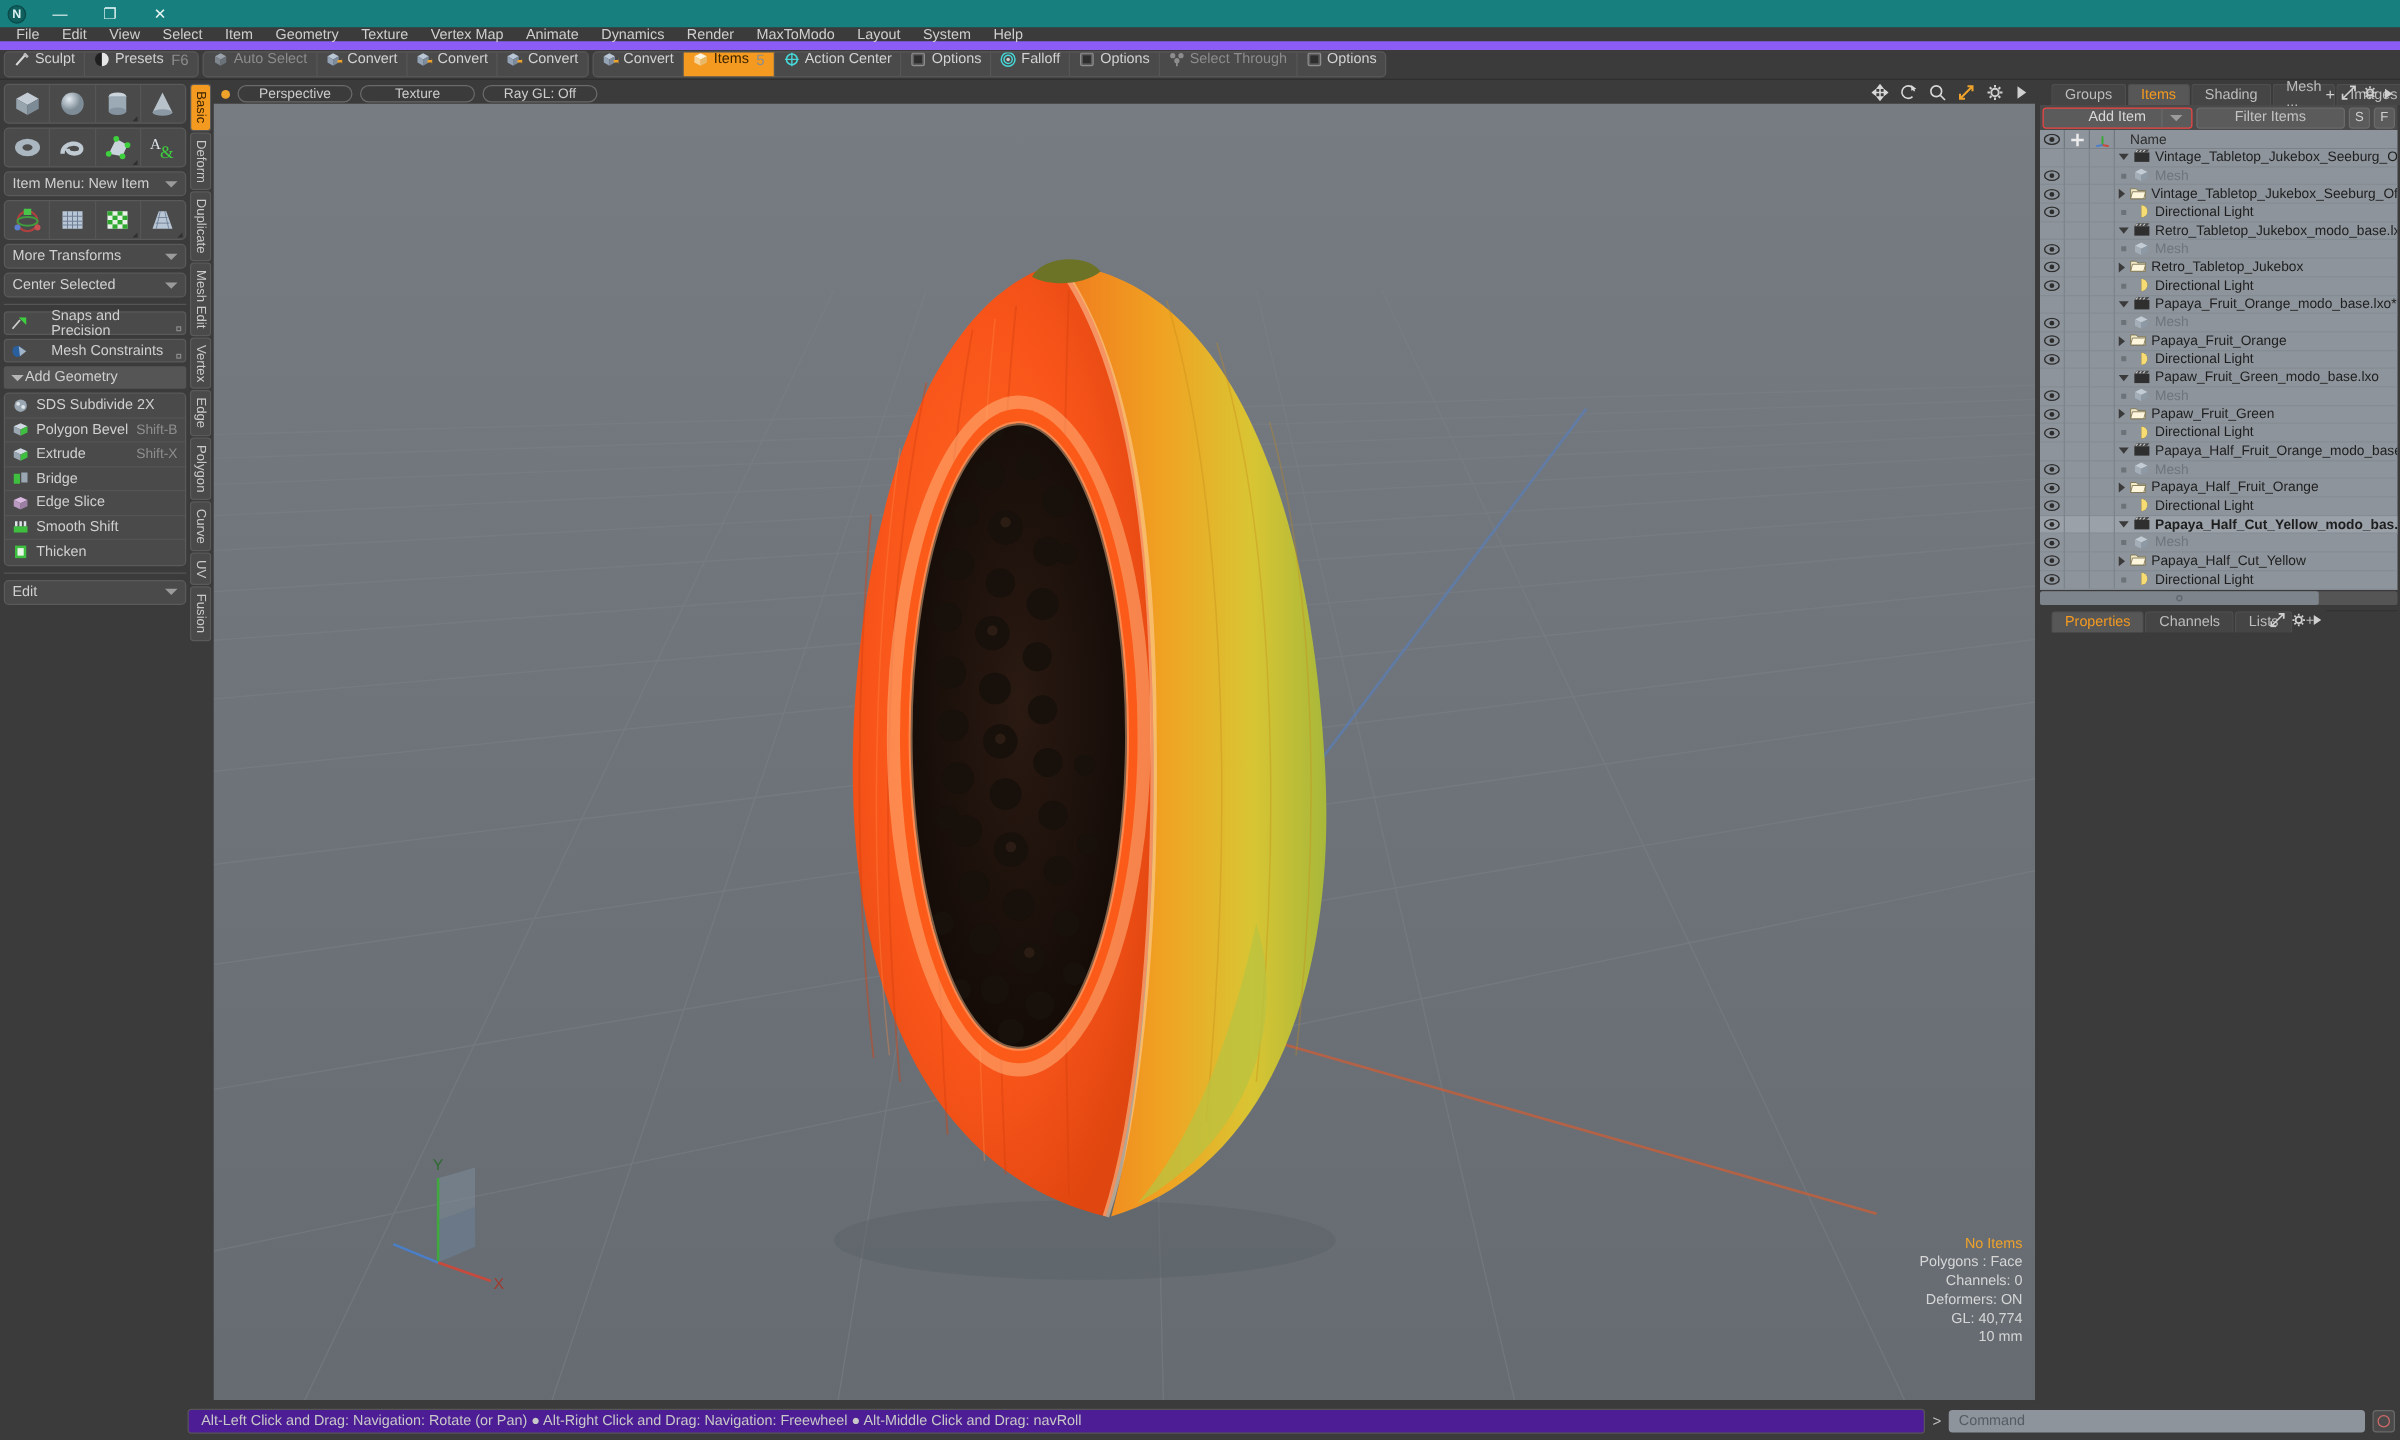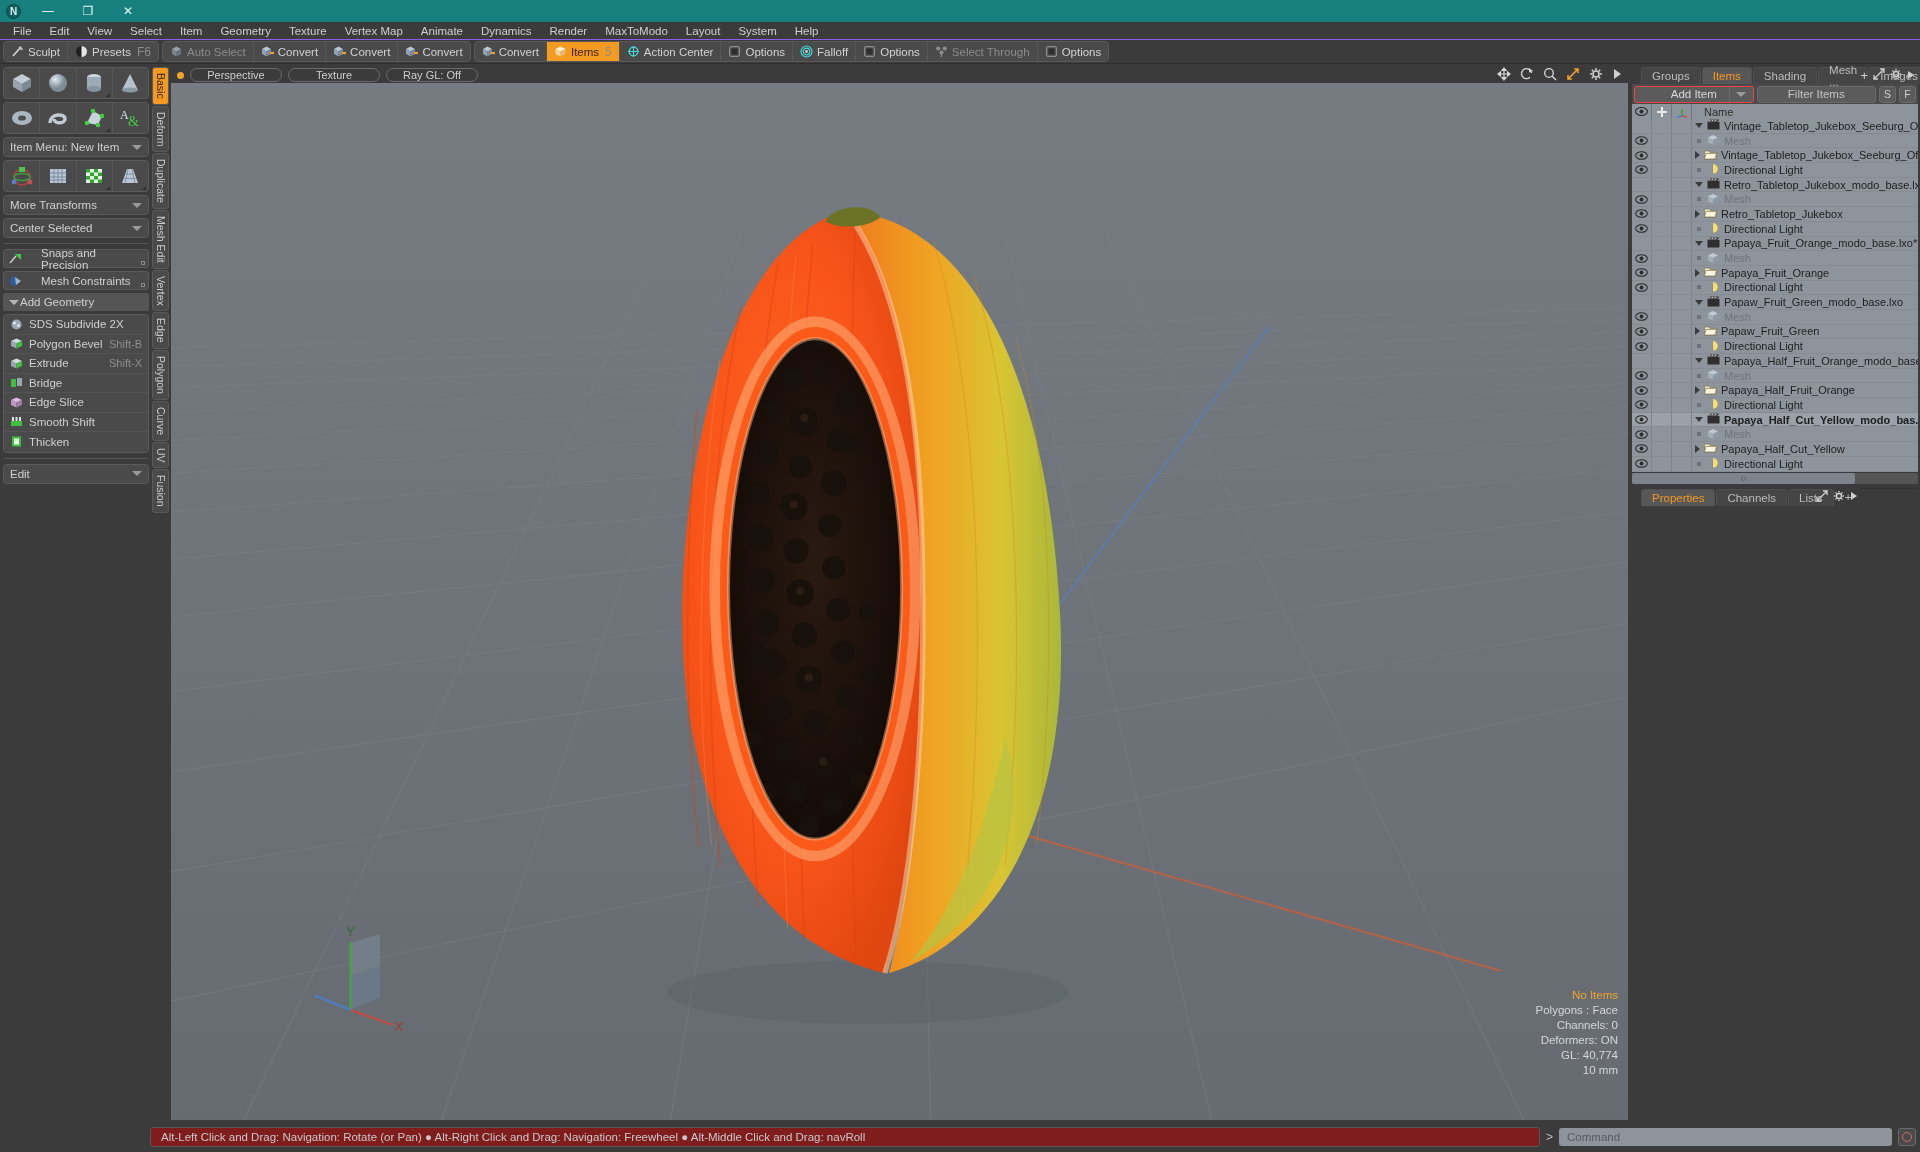--- a/index.html
+++ b/index.html
@@ -28,38 +28,38 @@
   .titlebar .ttl { flex:1; letter-spacing:.1px; }
   .winbtns { display:flex; height:22px; }
   .winbtns div {
     width:40px; height:22px; display:flex; align-items:center;
     justify-content:center; color:#eaf6f6; font-size:12px;
   }
 
   
   .menubar {
     height:18px; background:#3b3b3b; display:flex; align-items:center;
-    padding-left:4px; border-bottom:1px solid #8b5cf6;
+    padding-left:4px; border-bottom:7px solid #8b5cf6;
   }
   .menubar span {
     padding:0 9px; line-height:18px; font-size:11.5px; color:#cfcfcf; cursor:default;
   }
 
   
   .toolbar {
     height:24px; background:#3b3b3b; display:flex; align-items:center;
     padding:1px 3px; gap:3px; border-bottom:1px solid #2f2f2f;
   }
   .tbgroup {
     display:flex; align-items:center; height:21px;
     background:#4a4a4a; border:1px solid #595959; border-radius:4px;
     overflow:hidden;
   }
   .tbitem {
-    display:flex; align-items:center; gap:4px; height:21px;
+    display:flex; gap:4px; height:21px;
     padding:0 7px; font-size:11.5px; color:#d2d2d2;
     border-right:1px solid #565656; white-space:nowrap;
   }
   .tbitem:last-child { border-right:none; }
   .tbitem.dim { color:#8c8c8c; }
   .tbitem.active { background:#f59a20; color:#3a2400; }
   .tbitem .kb { color:#8d8d8d; font-size:12px; margin-left:2px;}
   .ic { width:13px; height:13px; display:inline-block; flex:0 0 13px; }
 
   
@@ -172,21 +172,21 @@
   .indent2 { padding-left:22px; }
   .hscroll { height:11px; background:#555; margin-top:1px; position:relative; border-radius:2px;}
   .hscroll .thumb { position:absolute; left:0; top:0; bottom:0; width:78%; background:#7d848b;
                     border-radius:2px; display:flex;align-items:center;justify-content:center;}
   .propsdiv { flex:1; background:#3b3b3b; margin-top:4px; display:flex; flex-direction:row;}
   .propbody { flex:1; background:#3b3b3b; border-top:1px solid #333;}
 
   
   .statusbar { position:absolute; left:0; right:0; bottom:0; height:30px; background:#3b3b3b;
                display:flex; align-items:center; padding:0 4px; gap:6px;}
-  .statusnote { flex:1; height:20px; background:#7f1d1d; border:1px solid #565656; border-radius:3px;
+  .statusnote { flex:1; height:20px; background:#4c1d95; border:1px solid #565656; border-radius:3px;
                 display:flex; align-items:center; padding:0 10px; font-size:11.5px; color:#c8c8c8;
                 margin-left:146px;}
   .cmdwrap { width:370px; height:22px; display:flex; align-items:center; gap:6px; }
   .cmdgt { color:#bdbdbd; font-size:12px; }
   .cmdinput { flex:1; height:18px; background:#8d949b; border-radius:3px; display:flex;
               align-items:center; padding:0 8px; font-size:11.5px; color:#555c62;}
   .cmdrec { width:18px;height:18px;border:1px solid #6a6a6a;border-radius:3px;background:#4a4a4a;
             display:flex;align-items:center;justify-content:center;}
   .recdot { width:10px;height:10px;border-radius:50%;border:1.5px solid #cf6a6a;}
 </style>

